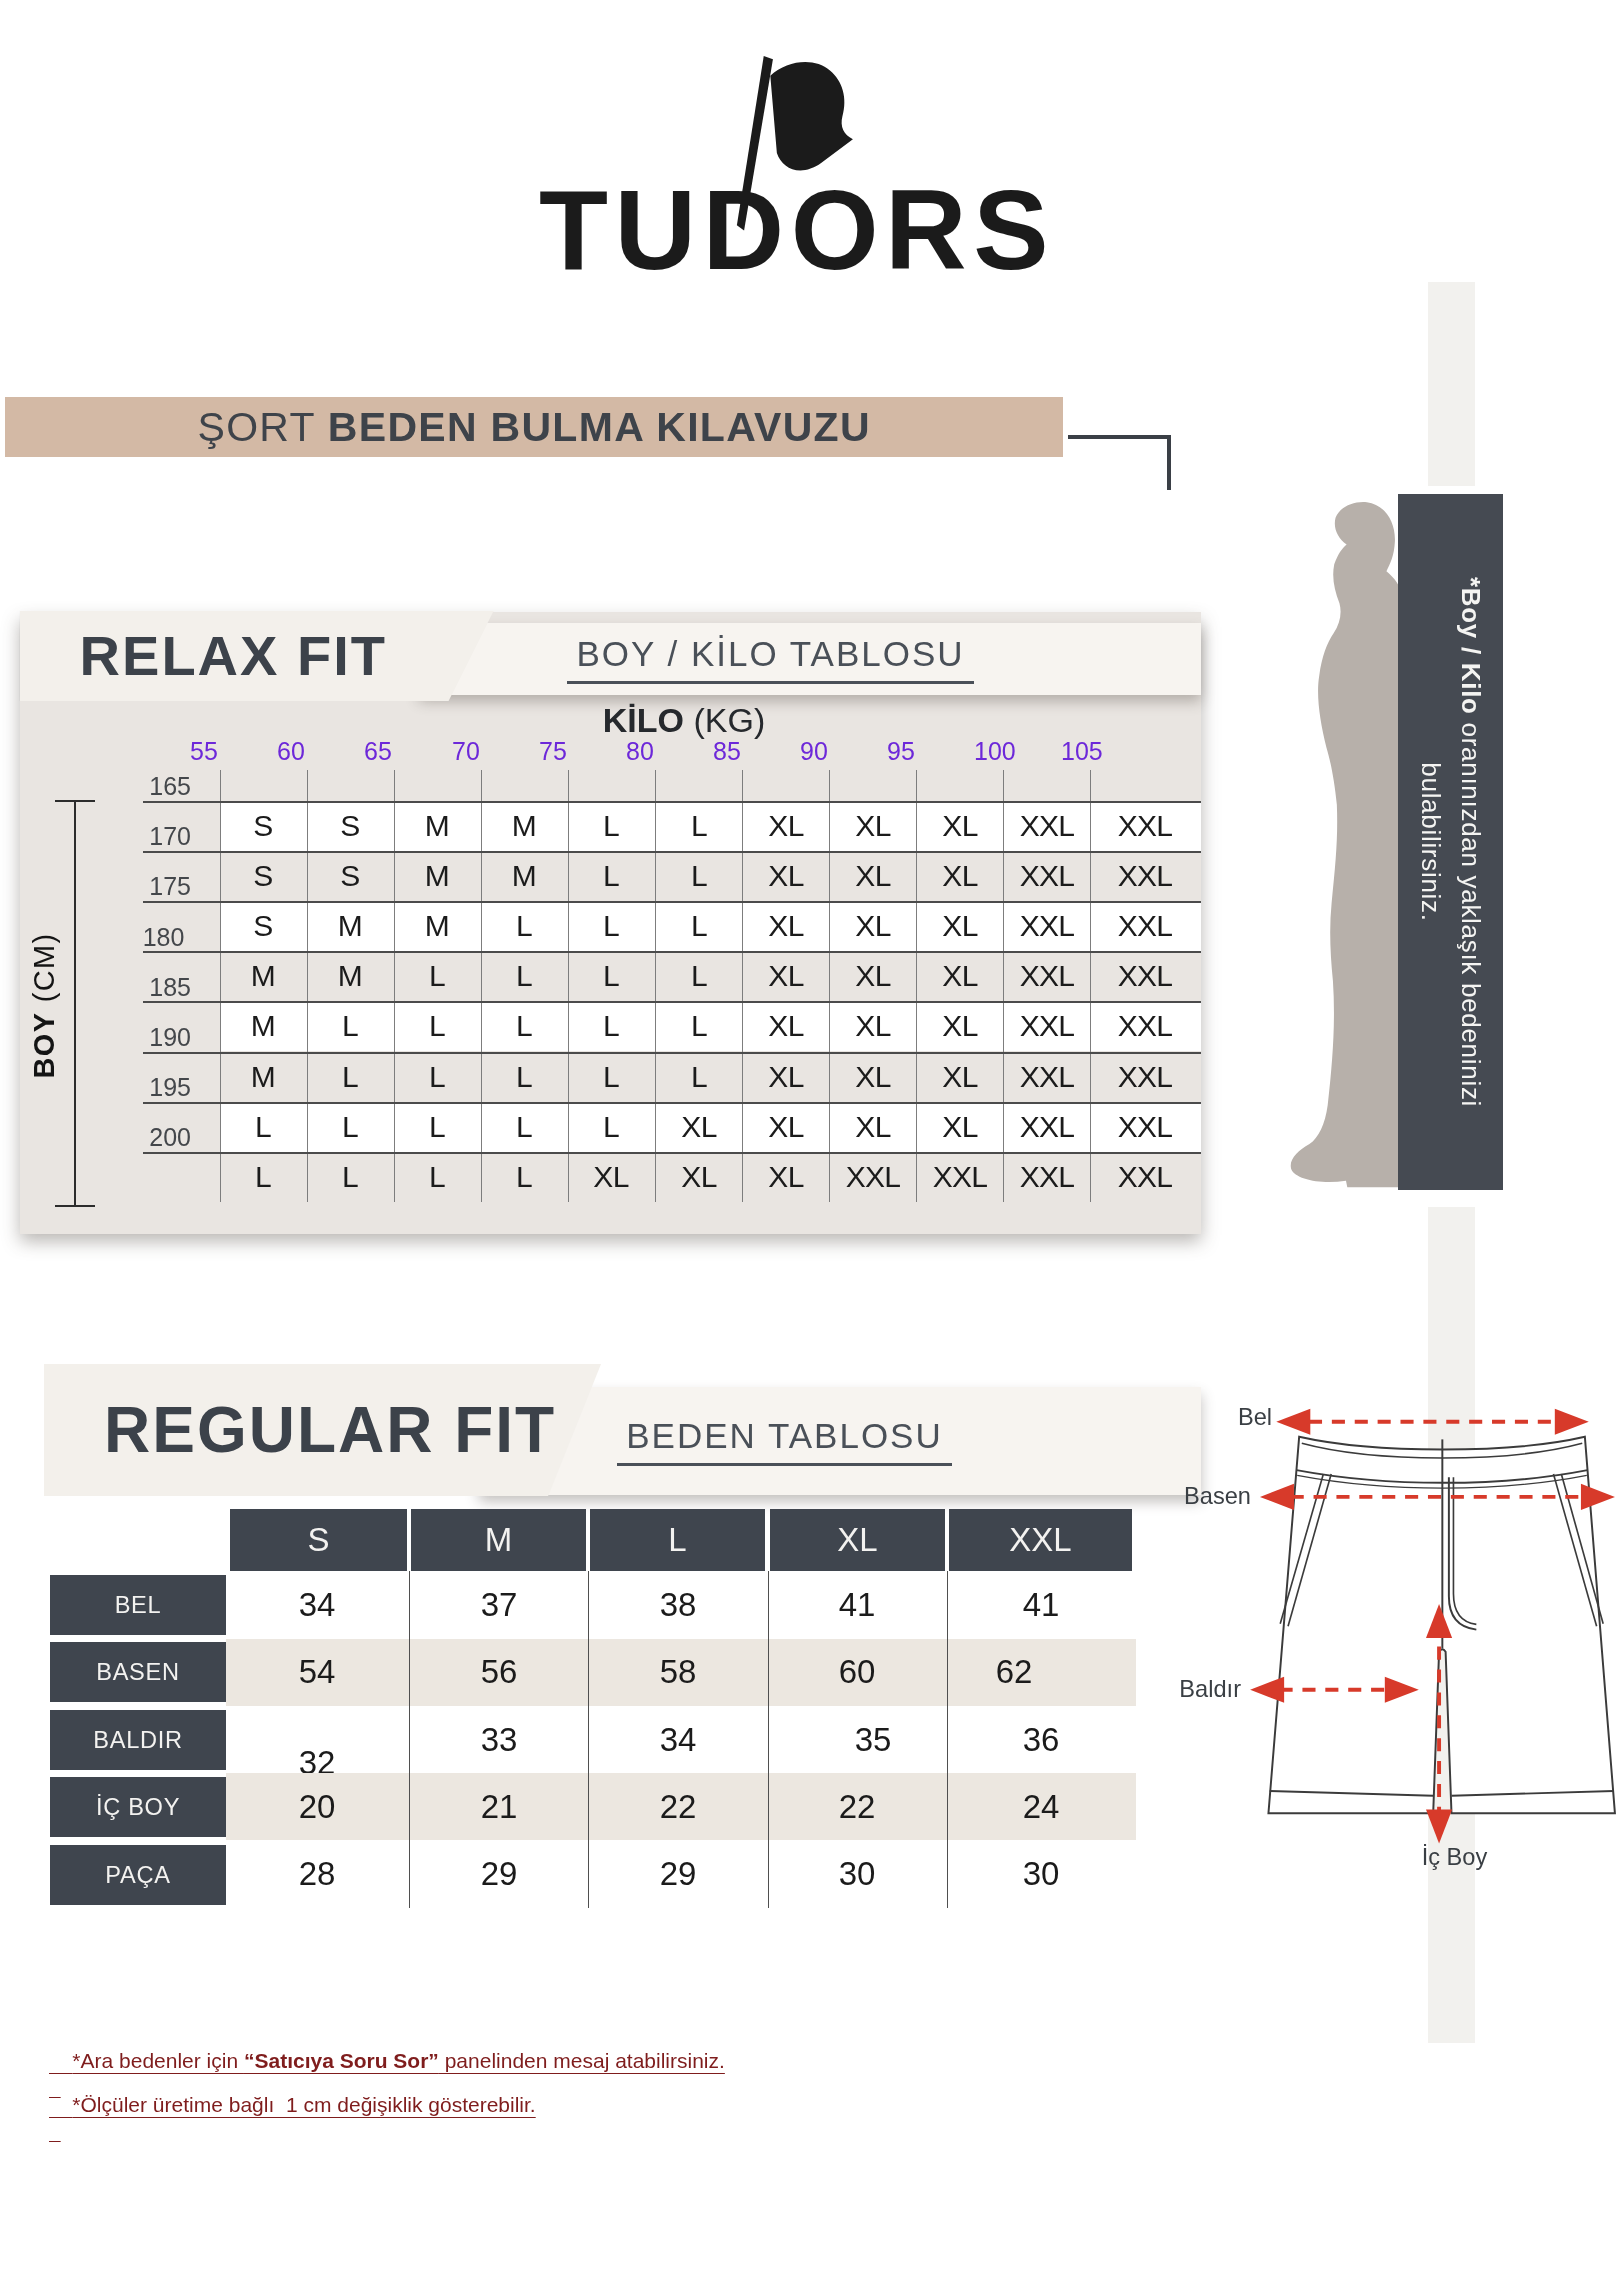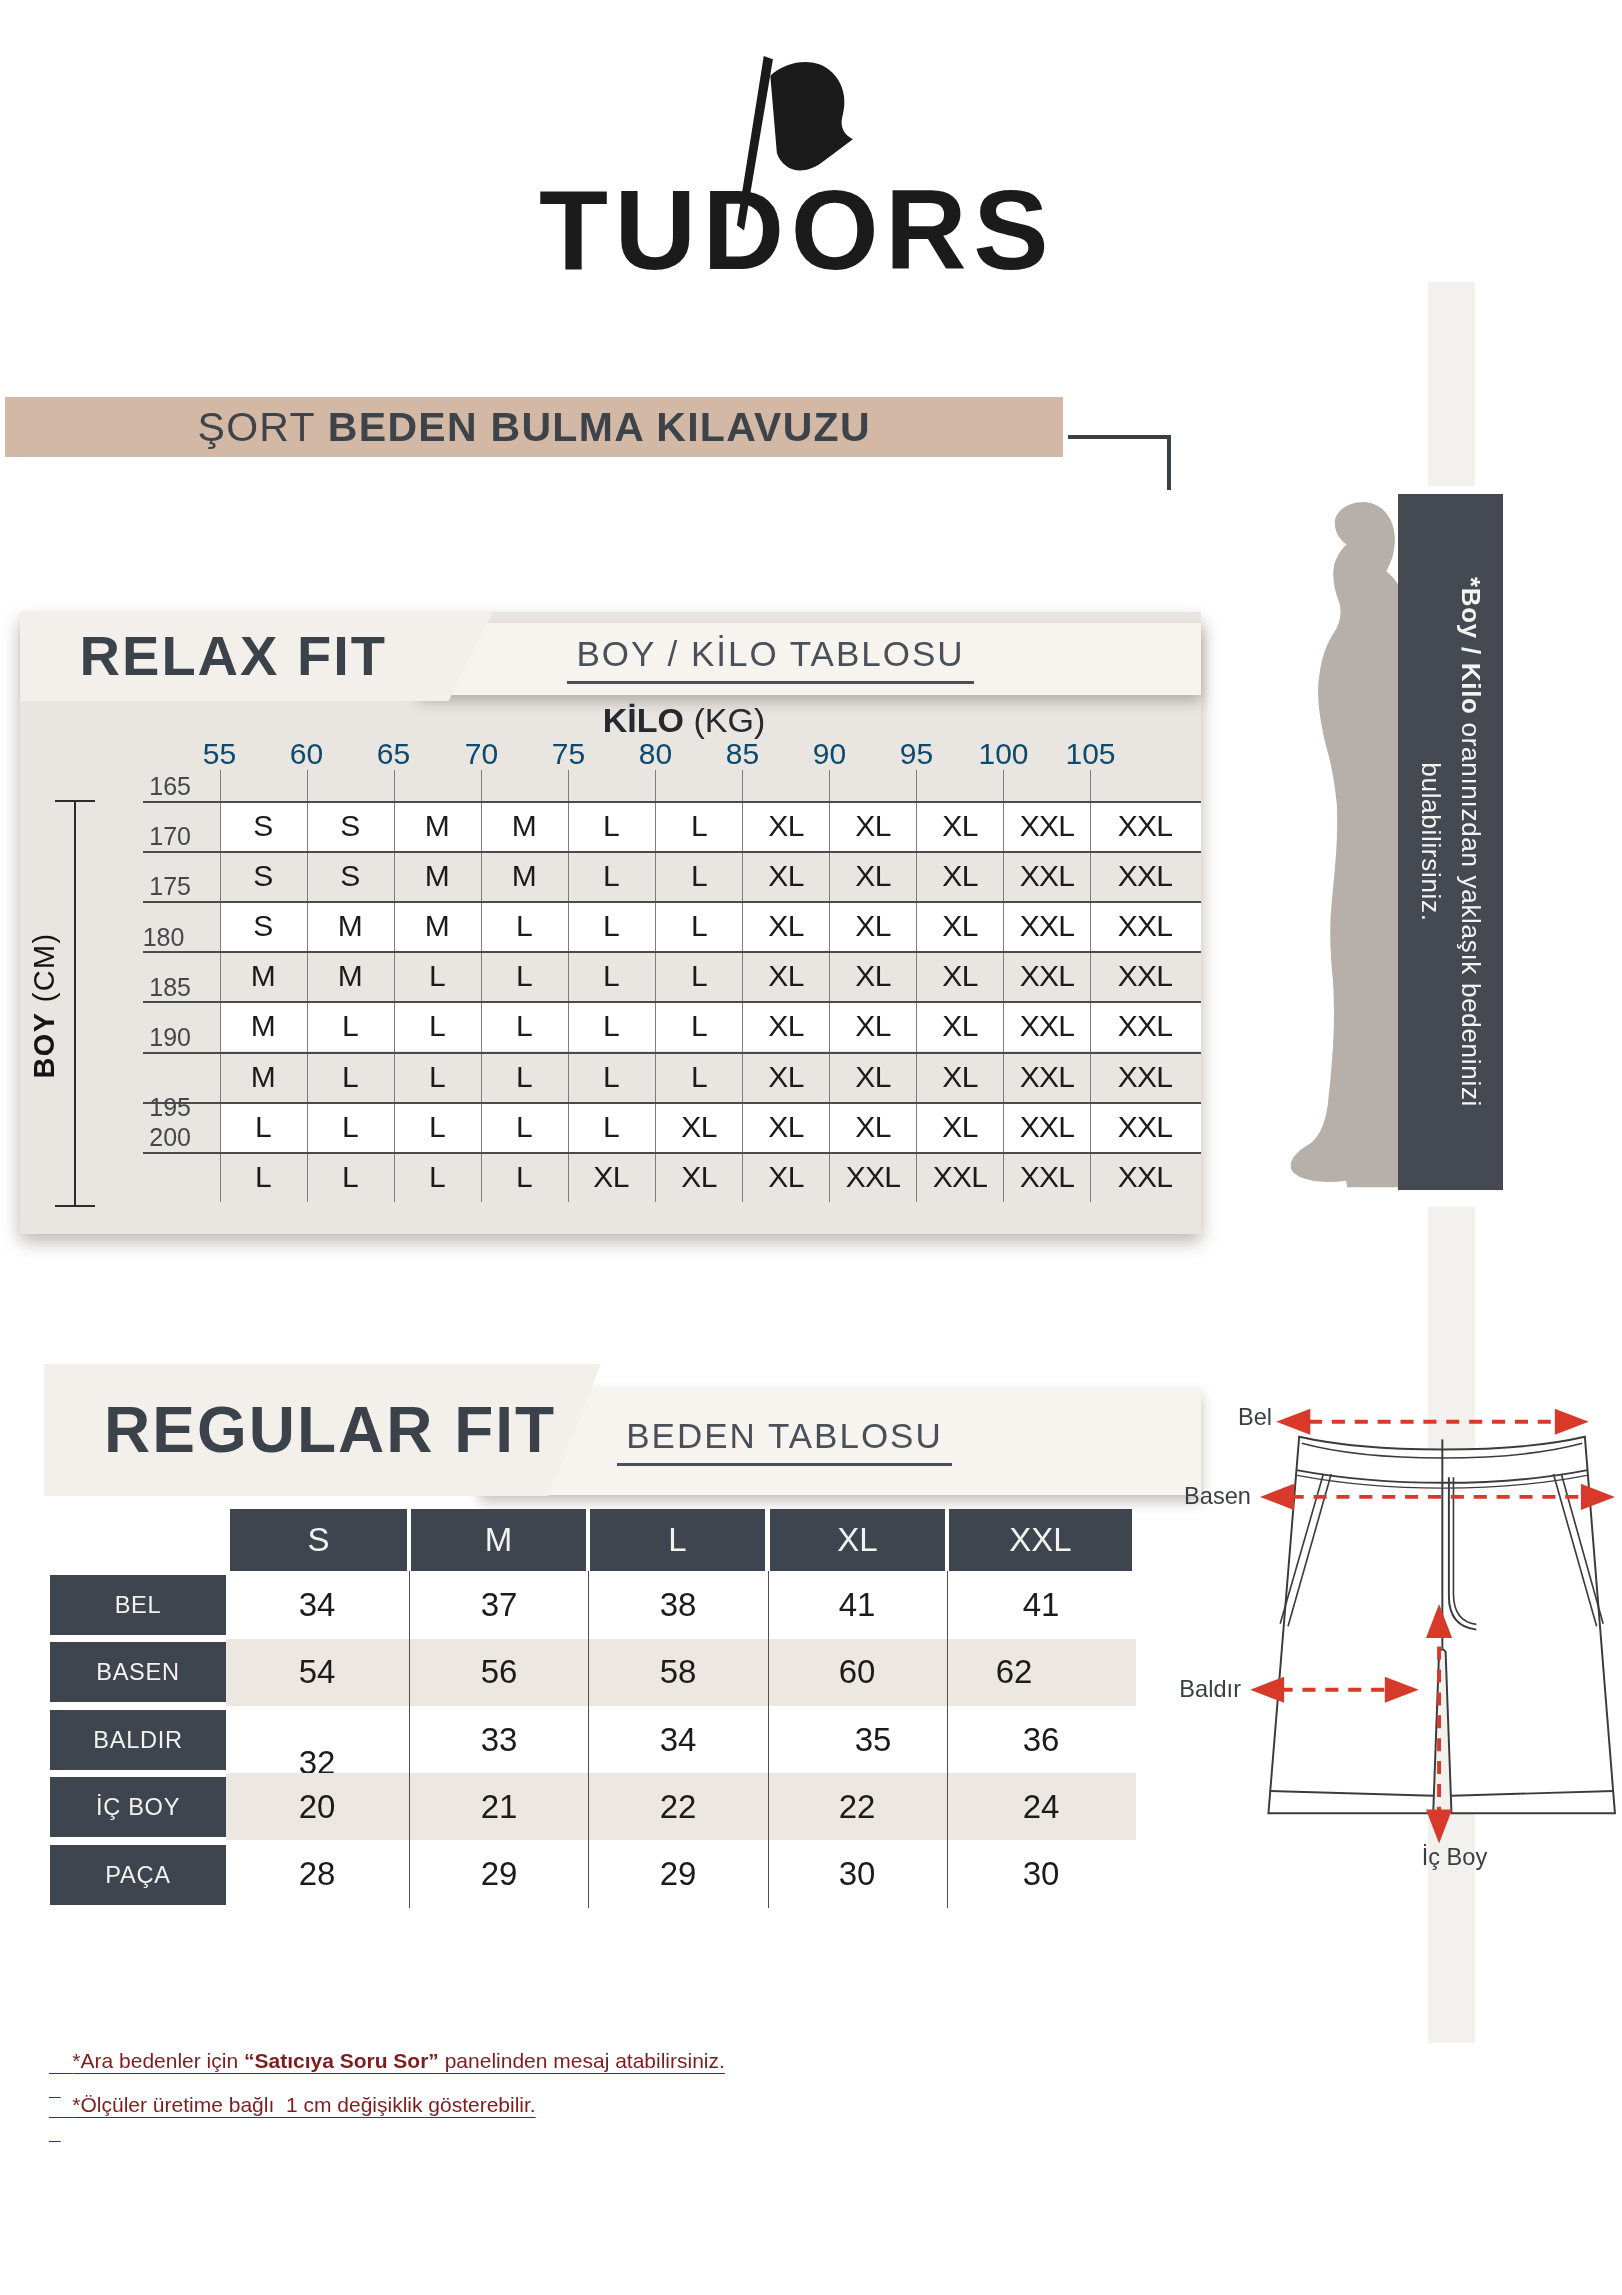--- a/index.html
+++ b/index.html
@@ -25,21 +25,21 @@
   .relax-box{left:19.6px;top:611px;width:474px;height:90px;clip-path:polygon(0 0,100% 0,90.5% 100%,0 100%);}
   .relax-box .fit{font-size:56px;line-height:90px;font-weight:700;color:#3c424a;padding-left:60px;letter-spacing:2px;white-space:nowrap;}
   .table-title-panel{position:absolute;background:#f7f4f0;box-shadow:0 6.5px 13px rgba(70,62,55,.33);
     display:flex;align-items:center;justify-content:center;}
   .boykilo-panel{left:419px;top:623px;width:782px;height:72px;padding-right:0;}
   .table-title{font-size:35px;color:#4a5058;letter-spacing:2px;border-bottom:3.9px solid #4a5058;
     padding:0 9.2px 6.5px 9.2px;white-space:nowrap;}
   .boykilo-panel .table-title{margin-right:79px;}
   .kilo-axis{position:absolute;left:684px;top:701px;transform:translateX(-50%);font-size:34px;color:#26292d;white-space:nowrap;}
   .kilo-axis .bold,.boy-axis .bold{font-weight:700;}
-  .kg-label{position:absolute;width:59px;text-align:center;font-size:30px;color:#0c4a6e;}
+  .kg-label{position:absolute;width:59px;text-align:left;font-size:25px;color:#6d28d9;}
   .vline{position:absolute;width:1.3px;background:#7d7d7d;}
   .hline{position:absolute;height:2px;background:#4b4b4b;}
   .boy-tick{position:absolute;width:55px;text-align:right;font-size:25px;color:#44474b;}
   .rowstripe{position:absolute;background:#ffffff;}
   .size-cell{position:absolute;transform:translate(-50%,-50%);font-size:30px;color:#1b1b1b;letter-spacing:-0.7px;}
   .dim-line{position:absolute;background:#2c2c2c;}
   .boy-axis{position:absolute;left:-41px;top:989px;width:170px;transform:rotate(-90deg);
     font-size:29px;color:#141414;text-align:center;white-space:nowrap;letter-spacing:1.3px;}
   
   .side-panel{position:absolute;left:1398px;top:494px;width:105px;height:696px;background:#454a52;}
@@ -129,21 +129,21 @@
       <div class="boy-tick" style="left: 136px; top: 822px;">170</div>
       <div class="hline" style="left: 143px; top: 901px; width: 1058px;"></div>
       <div class="boy-tick" style="left: 136px; top: 872px;">175</div>
       <div class="hline" style="left: 143px; top: 951px; width: 1058px;"></div>
       <div class="boy-tick" style="left: 136px; top: 923px; text-align: center;">180</div>
       <div class="hline" style="left: 143px; top: 1001px; width: 1058px;"></div>
       <div class="boy-tick" style="left: 136px; top: 973px;">185</div>
       <div class="hline" style="left: 143px; top: 1052px; width: 1058px;"></div>
       <div class="boy-tick" style="left: 136px; top: 1023px;">190</div>
       <div class="hline" style="left: 143px; top: 1102px; width: 1058px;"></div>
-      <div class="boy-tick" style="left: 136px; top: 1073px; margin-top: 20px;">195</div>
+      <div class="boy-tick" style="left: 136px; top: 1073px;">195</div>
       <div class="hline" style="left: 143px; top: 1152px; width: 1058px;"></div>
       <div class="boy-tick" style="left: 136px; top: 1123px;">200</div>
       <div class="size-cell" style="left: 263px; top: 826px;">S</div>
       <div class="size-cell" style="left: 350px; top: 826px;">S</div>
       <div class="size-cell" style="left: 437px; top: 826px;">M</div>
       <div class="size-cell" style="left: 524px; top: 826px;">M</div>
       <div class="size-cell" style="left: 611px; top: 826px;">L</div>
       <div class="size-cell" style="left: 699px; top: 826px;">L</div>
       <div class="size-cell" style="left: 786px; top: 826px;">XL</div>
       <div class="size-cell" style="left: 873px; top: 826px;">XL</div>

